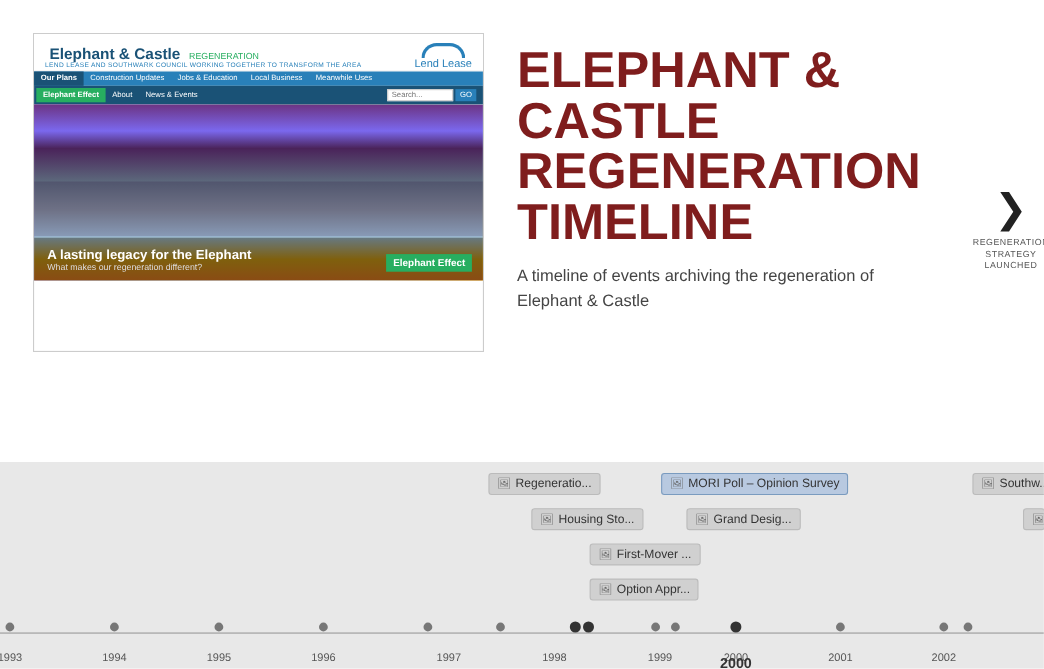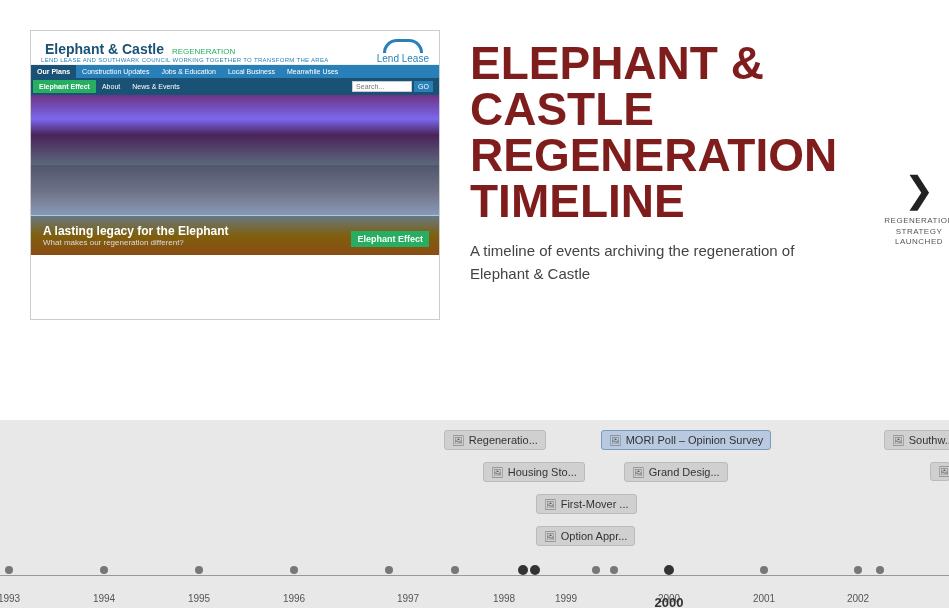--- a/index.html
+++ b/index.html
@@ -463,21 +463,21 @@
     <div class="timeline-dot" style="left:858px;"></div>
 
     <div class="timeline-dot" style="left:880px;"></div>
 
     <div class="timeline-year" style="left:9px; bottom:4px;">1993</div>
     <div class="timeline-year" style="left:104px; bottom:4px;">1994</div>
     <div class="timeline-year" style="left:199px; bottom:4px;">1995</div>
     <div class="timeline-year" style="left:294px; bottom:4px;">1996</div>
     <div class="timeline-year" style="left:408px; bottom:4px;">1997</div>
     <div class="timeline-year" style="left:504px; bottom:4px;">1998</div>
-    <div class="timeline-year" style="left:566px; bottom:4px;">1999</div>
+    <div class="timeline-year" style="left:600px; bottom:4px;">1999</div>
     <div class="timeline-year" style="left:669px; bottom:4px;">2000</div>
     <div class="timeline-year" style="left:764px; bottom:4px;">2001</div>
     <div class="timeline-year" style="left:858px; bottom:4px;text-align:center;">2002</div>
 
     <div class="timeline-current-label" style="left:669px; bottom:-2px; font-size:13px; font-weight:bold;">2000</div>
 
   </div>
 
 </div>
 

